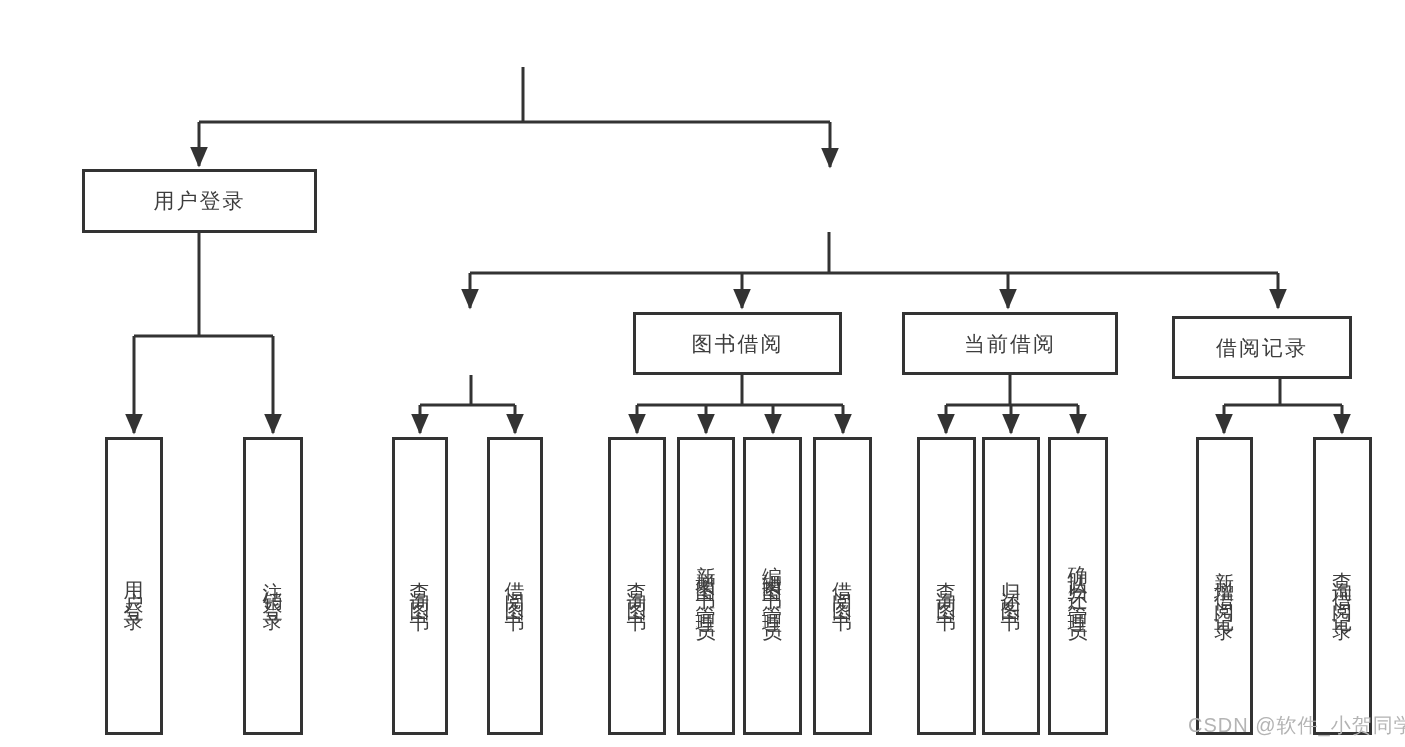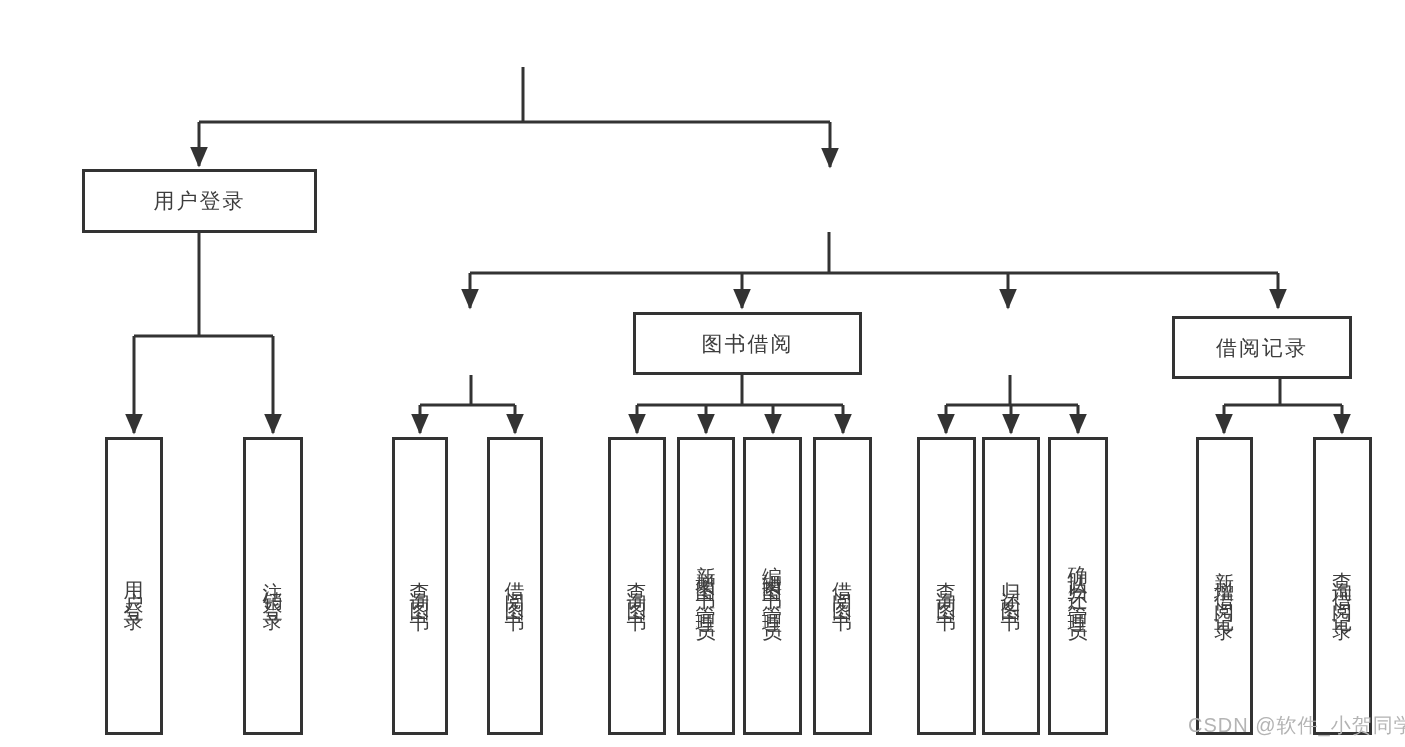--- a/index.html
+++ b/index.html
@@ -78,22 +78,25 @@
       <path d="M1224,405 V433" marker-end="url(#arw)"></path>
       <path d="M1342,405 V433" marker-end="url(#arw)"></path>
     </g>
   </svg>
 
 
   <div class="box h" style="left:82px;top:169px;width:235px;height:64px">
     <span>用户登录</span>
   </div>
 
-  <div class="box h" style="left:633px;top:312px;width:229px;height:63px">
+  <div class="box h" style="left:633px;top:312px;width:209px;height:63px">
     <span>图书借阅</span>
+  </div>
+  <div class="box h" style="left:902px;top:312px;width:216px;height:63px">
+    <span>当前借阅</span>
   </div>
   <div class="box h" style="left:1172px;top:316px;width:180px;height:63px">
     <span>借阅记录</span>
   </div>
 
   <div class="box v" style="left:105px;top:437px;width:58px;height:298px">
     <span>用户登录</span>
   </div>
   <div class="box v" style="left:243px;top:437px;width:60px;height:298px">
     <span>注销登录</span>

